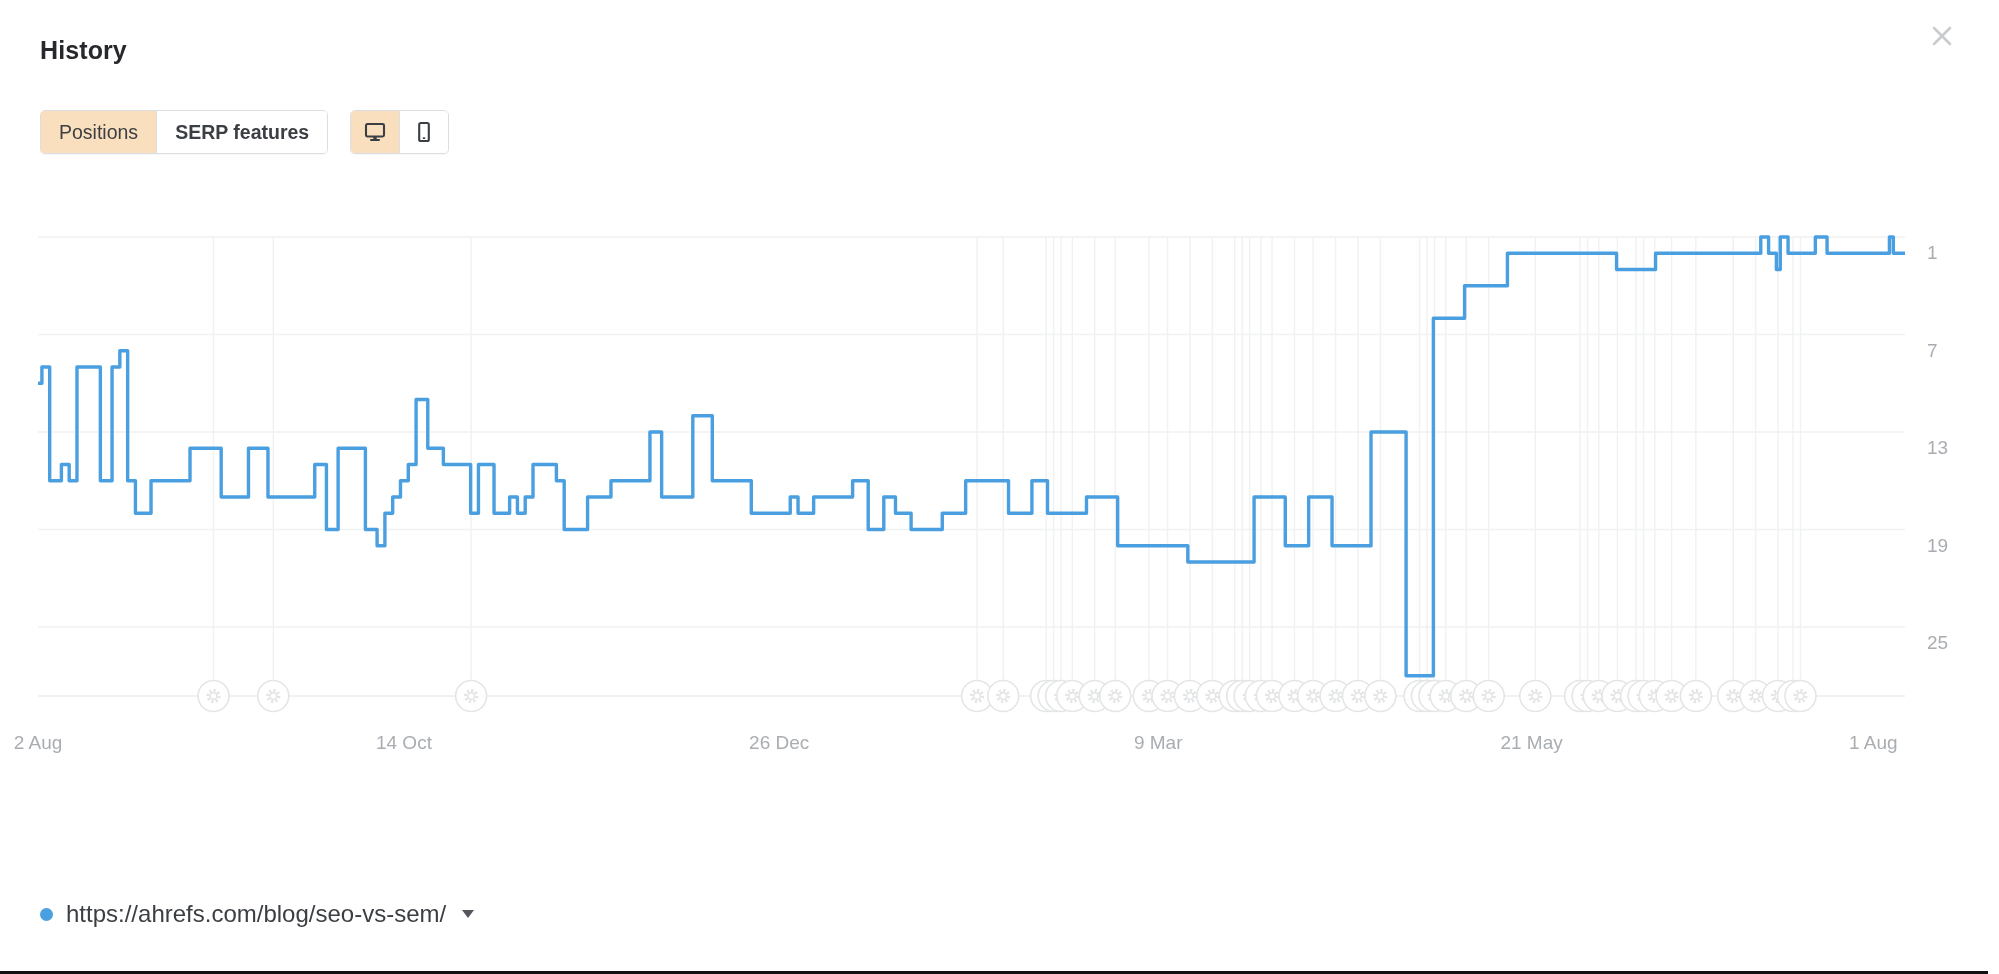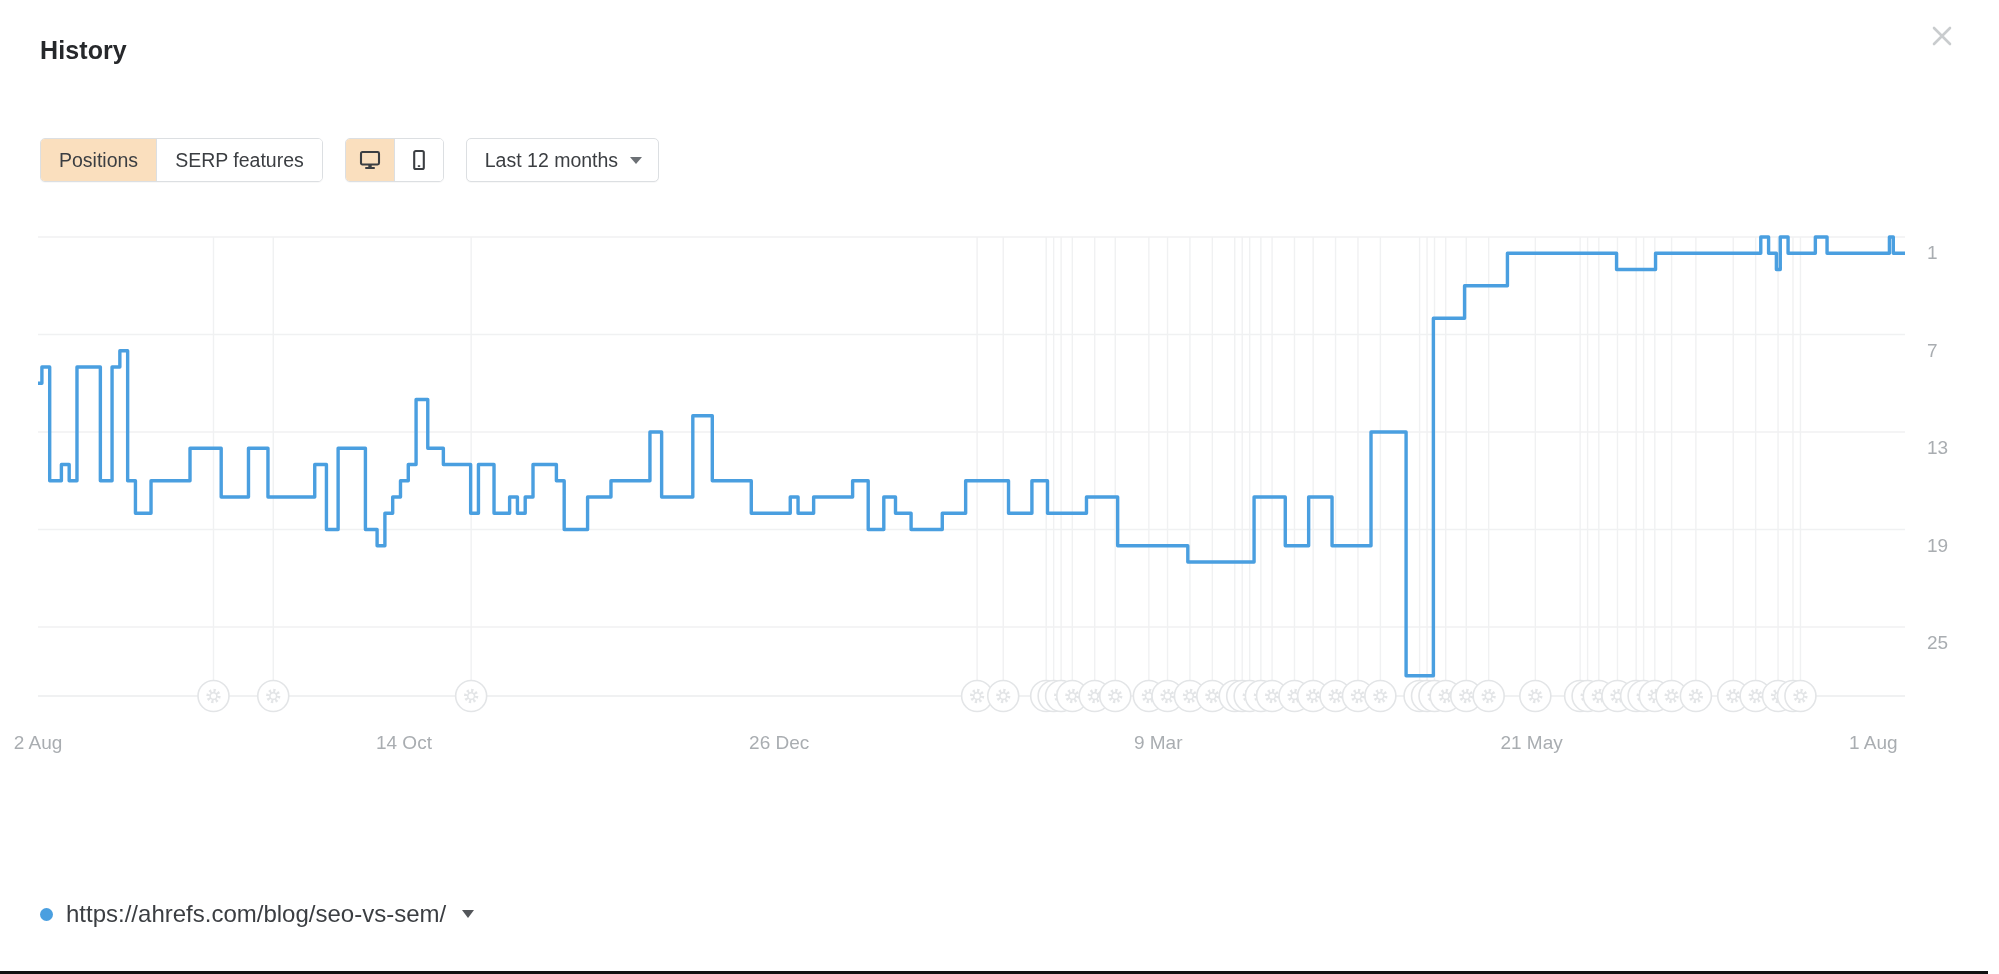--- a/index.html
+++ b/index.html
@@ -53,21 +53,20 @@
   .close-btn svg { display:block; }
 
   
   .toolbar {
     position: absolute;
     left: 40px;
     top: 110px;
     display: flex;
     align-items: center;
     gap: 22px;
-    margin-top: 28px;
   }
 
   .segmented {
     display: flex;
     border: 1px solid #dcdfe2;
     border-radius: 5px;
     overflow: hidden;
     background: #ffffff;
     height: 42px;
     box-shadow: 0 1px 1px rgba(0,0,0,0.03);
@@ -77,21 +76,21 @@
     align-items: center;
     justify-content: center;
     padding: 0 18px;
     font-size: 19.5px;
     color: #3b3e42;
     background: #ffffff;
     cursor: pointer;
     white-space: nowrap;
     border-right: 1px solid #dcdfe2;
   }
-  .seg-item:last-child { border-right: none; }
+  .seg-item:last-child { border-right: none; font-weight: bold; }
   .seg-item.active {
     background: #fadfbe;
     color: #3b3e42;
   }
 
   .seg-icon {
     width: 48px;
     padding: 0;
   }
   .seg-icon svg { display: block; }
@@ -191,24 +190,20 @@
         </svg>
       </div>
       <div class="seg-item seg-icon">
         <svg width="22" height="22" viewBox="0 0 22 22" aria-hidden="true">
           <rect x="6.2" y="2" width="9.6" height="18" rx="1.6" fill="none" stroke="#3b3e42" stroke-width="2.1"></rect>
           <rect x="9.6" y="16.2" width="2.8" height="1.7" rx="0.8" fill="#3b3e42"></rect>
         </svg>
       </div>
     </div>
 
-    <div class="dropdown">
-      <span>Last 12 months</span>
-      <span class="caret"></span>
-    </div>
 
   </div>
 
   <div class="chart-wrap">
     <svg class="chart-svg" id="chart" width="1999" height="660" viewBox="0 0 1999 660" aria-hidden="true">
         <line x1="213.498" y1="27" x2="213.498" y2="486" stroke="#f0f1f2" stroke-width="1.4"></line>
         <line x1="273.24199999999996" y1="27" x2="273.24199999999996" y2="486" stroke="#f0f1f2" stroke-width="1.4"></line>
         <line x1="471.144" y1="27" x2="471.144" y2="486" stroke="#f0f1f2" stroke-width="1.4"></line>
         <line x1="977.101" y1="27" x2="977.101" y2="486" stroke="#f0f1f2" stroke-width="1.4"></line>
         <line x1="1003.239" y1="27" x2="1003.239" y2="486" stroke="#f0f1f2" stroke-width="1.4"></line>

